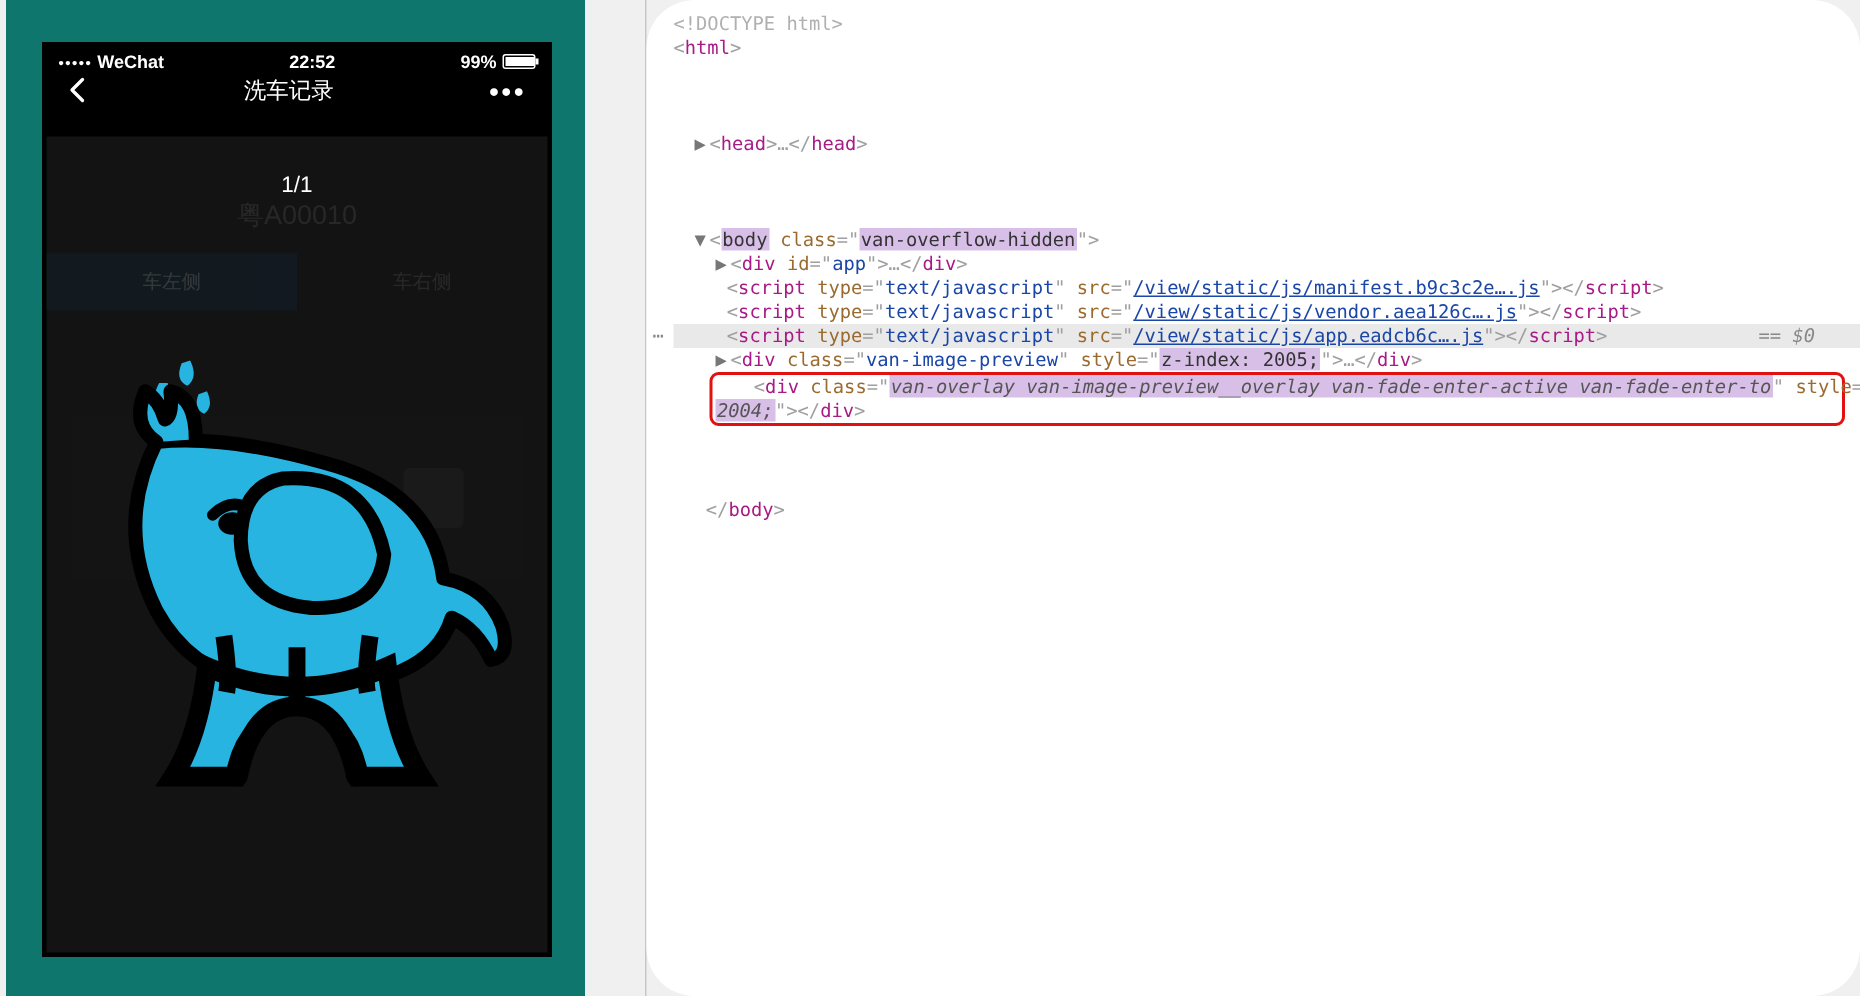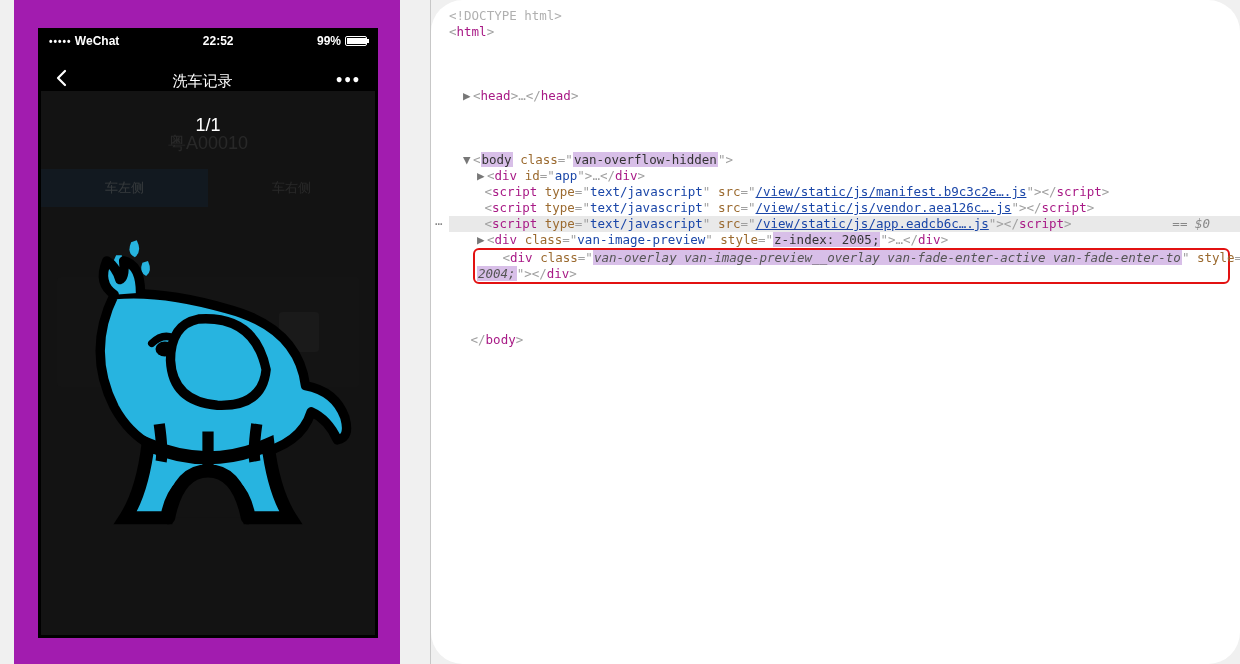--- a/index.html
+++ b/index.html
@@ -8,23 +8,23 @@
   .workspace {
     position: relative;
     width: 1240px;
     height: 664px;
     background: #f0f0f0;
   }
 
   
   .phone-wrap {
     position: absolute;
-    left: 14px; top: 0;
+    left: 4px; top: 0;
     width: 386px; height: 664px;
-    background: #a21caf;
+    background: #0f766e;
   }
   .phone {
     position: absolute;
     left: 24px; top: 28px;
     width: 340px; height: 610px;
     background: #000;
     border: 3px solid #000;
   }
   .status-bar {
     height: 20px;
@@ -44,25 +44,24 @@
   }
   .batt-icon::after {
     content: ""; position: absolute; right: -3px; top: 2px; width: 2px; height: 4px; background: #fff;
   }
   .batt-icon .fill { position: absolute; left: 1px; top: 1px; bottom: 1px; width: 96%; background: #fff; }
 
   .nav-bar {
     height: 40px;
     background: #000;
     display: flex;
-    align-items: flex-end;
+    align-items: flex-start;
     justify-content: space-between;
     padding: 0 14px;
     color: #fff;
-    font-family: Liberation Serif, serif;
   }
   .nav-back svg { stroke: #fff; }
   .nav-title { font-size: 15px; color: #fff; }
   .nav-more { font-size: 18px; font-weight: bold; letter-spacing: 2px; }
 
   .phone-body {
     position: relative;
     height: calc(100% - 60px);
     background: rgba(20,20,20,0.96);
     overflow: hidden;
@@ -89,21 +88,21 @@
   .bg-card {
     margin: 70px 16px 0; height: 110px; background: #1d1d1d; border-radius: 4px;
     display: flex; align-items: center; justify-content: flex-end; padding-right: 40px;
   }
   .bg-card .thumb {
     width: 40px; height: 40px; background: #3b3b3b; border-radius: 4px;
   }
 
   .counter {
     position: absolute; top: 24px; left: 0; right: 0;
-    text-align: center; color: #fff; font-size: 18px;
+    text-align: center; color: #fff; font-size: 15px;
     z-index: 3;
   }
 
   .preview-img {
     position: absolute; left: 0; right: 0; top: 120px; height: 340px;
     display: flex; align-items: center; justify-content: center;
     z-index: 2;
   }
 
   

